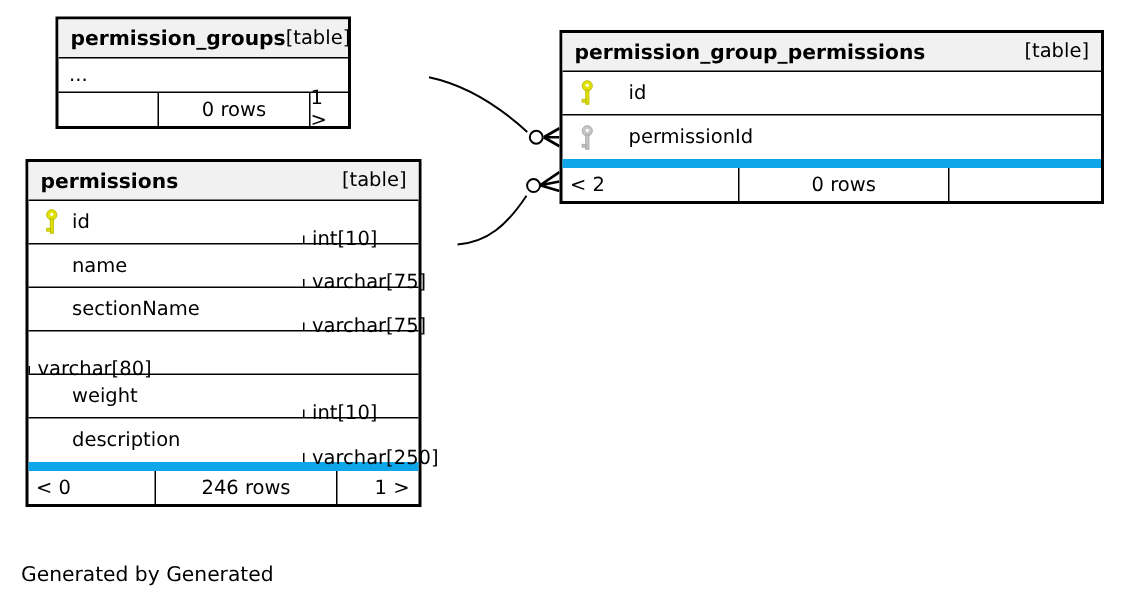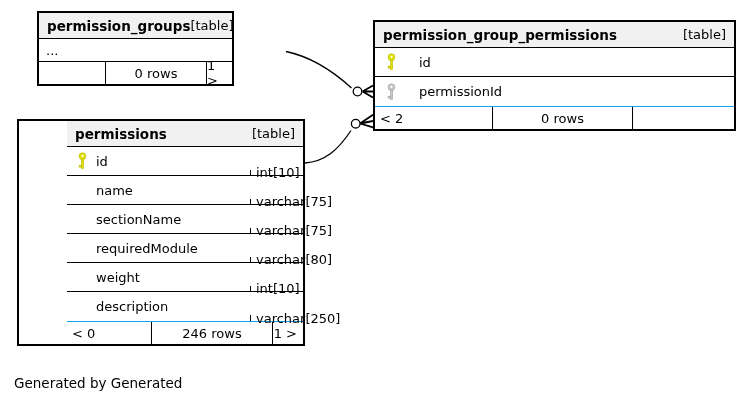--- a/index.html
+++ b/index.html
@@ -18,21 +18,21 @@
     height:26px; background:#f1f1f1; border-bottom:1px solid #000;
     padding:0 8px; box-sizing:border-box;
   }
   .tbl-name { font-weight:bold; font-size:13.5px; }
   .tbl-tag  { font-size:13px; }
   .col-row {
     display:flex; align-items:stretch; height:29px; border-bottom:1px solid #000;
     box-sizing:border-box;
   }
   .col-row:last-of-type { border-bottom:none; }
-  .rows-wrap { border-bottom:1px solid #0ea5e9;text-align:right; }
+  .rows-wrap { border-bottom:6px solid #0ea5e9;text-align:right; }
   .name-cell {
     position:relative; display:flex; align-items:center;
     padding-left:29px; box-sizing:border-box; flex:1 1 auto;
   }
   .t2 .name-cell { padding-left:44px; }
   .t3 .name-cell { flex:0 0 183px; }
   .type-cell {
     border-left:1px solid #000; flex:1 1 auto;
     display:flex; align-items:center; padding-left:5px; box-sizing:border-box;margin-top:23px;
   }
@@ -45,21 +45,21 @@
   .f-right  { padding-right:6px; justify-content:flex-end; flex:1 1 auto; }
   .t1 .f-left { flex:0 0 66px; } .t1 .f-center { flex:0 0 102px; }
   .t2 .f-left { flex:0 0 117px; } .t2 .f-center { flex:0 0 141px; }
   .t3 .f-left { flex:0 0 84px; } .t3 .f-center { flex:0 0 122px; }
   .dots-row { display:flex; align-items:center; height:23px; padding-left:7px;
               border-bottom:1px solid #000; box-sizing:border-box; }
   #credit { position:absolute; left:14px; top:375px; font-size:13.5px; }
   
   #table-permission-groups { left:37px; top:11px; width:197px; }
   #table-pgp               { left:373px; top:20px; width:363px; }
-  #table-permissions       { left:17px; top:119px; width:288px;padding-left:48px; }
+  #table-permissions       { left:17px; top:106px; width:264px; }
 </style>
 </head>
 <body>
 
 <svg id="relations" width="752" height="405" viewBox="0 0 752 405">
 
   <g>
     <path d="M 286 51.5 C 312 57, 334 72, 351.5 88" fill="none" stroke="#000" stroke-width="1.3"></path>
     <path d="M 362.5 91.5 L 373 85.5 M 362.5 91.5 L 373 91.5 M 362.5 91.5 L 373 97.5" fill="none" stroke="#000" stroke-width="1.8"></path>
     <circle cx="357.5" cy="91.5" r="4.3" fill="#ffffff" stroke="#000" stroke-width="1.3"></circle>
@@ -151,23 +151,20 @@
         </div>
       <div class="type-cell">varchar[75]</div>
     </div>
     <div class="col-row">
       <div class="name-cell">
           <span>sectionName</span>
         </div>
       <div class="type-cell">varchar[75]</div>
     </div>
     <div class="col-row">
-      <div class="name-cell">
-          <span>requiredModule</span>
-        </div>
       <div class="type-cell">varchar[80]</div>
     </div>
     <div class="col-row">
       <div class="name-cell">
           <span>weight</span>
         </div>
       <div class="type-cell">int[10]</div>
     </div>
     <div class="col-row">
       <div class="name-cell">

